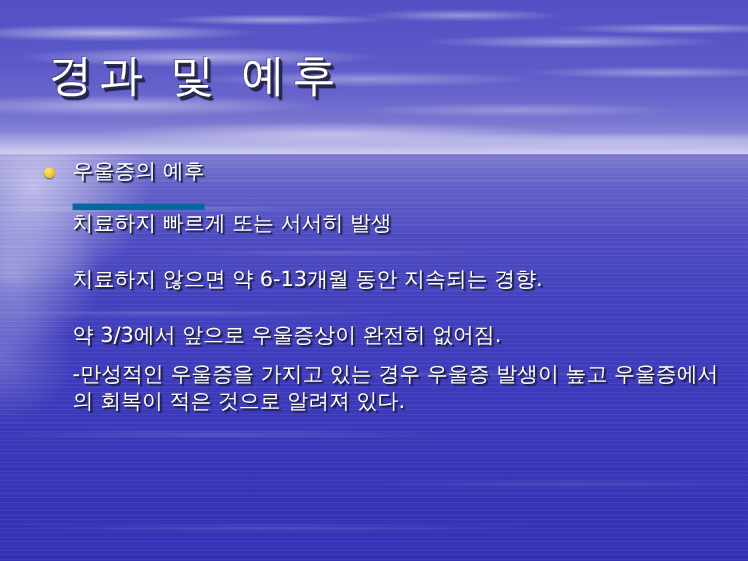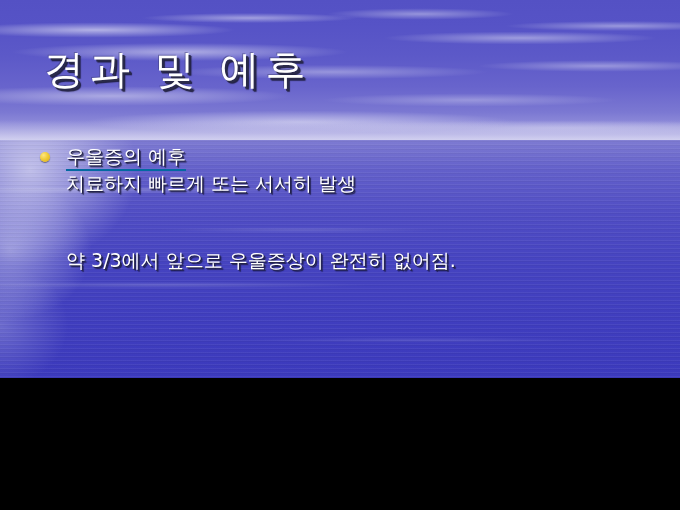--- a/index.html
+++ b/index.html
@@ -5,21 +5,21 @@
 <style>
   html, body {
     margin: 0;
     padding: 0;
     background: #000;
   }
 
   .slide {
     position: relative;
     width: 680px;
-    height: 378px;
+    height: 510px;
     overflow: hidden;
     font-family: "DejaVu Sans", "Liberation Sans", sans-serif;
     -webkit-font-smoothing: antialiased;
   }
 
   
   .bg-sky {
     position: absolute;
     left: 0; top: 0;
     width: 680px;
@@ -181,22 +181,22 @@
     line-height: 25px;
     color: #ffffff;
     white-space: nowrap;
     text-shadow:
        1px 1px 0 #23234a,
        2px 2px 1px rgba(18,18,45,0.75);
   }
 
   .line.underlined {
     display: inline-block;
-    border-bottom: 2px solid #0369a1;
-    padding-bottom: 0px;
+    border-bottom: 6px solid #0369a1;
+    padding-bottom: 16px;
     white-space: nowrap;
   }
 
   .line.wrap {
     white-space: normal;
   }
 
   .gap-sm { height: 10px; }
   .gap-md { height: 26px; }
 
@@ -225,25 +225,31 @@
       <span class="bullet-dot"></span>
       <div class="line underlined">우울증의 예후</div>
     </div>
 
     <div class="para">
       <div class="line">치료하지 빠르게 또는 서서히 발생</div>
     </div>
 
     <div class="gap-md"></div>
 
+    <div class="para">
+      <div class="line">치료하지 않으면 약 6-13개월 동안 지속되는 경향.</div>
+    </div>
 
     <div class="gap-md"></div>
 
     <div class="para">
       <div class="line">약 3/3에서 앞으로 우울증상이 완전히 없어짐.</div>
     </div>
 
     <div class="gap-sm"></div>
 
+    <div class="para">
+      <div class="line wrap">-만성적인 우울증을 가지고 있는 경우 우울증 발생이 높고 우울증에서의 회복이 적은 것으로 알려져 있다.</div>
+    </div>
 
   </div>
 
 </div>
 
 </body></html>

